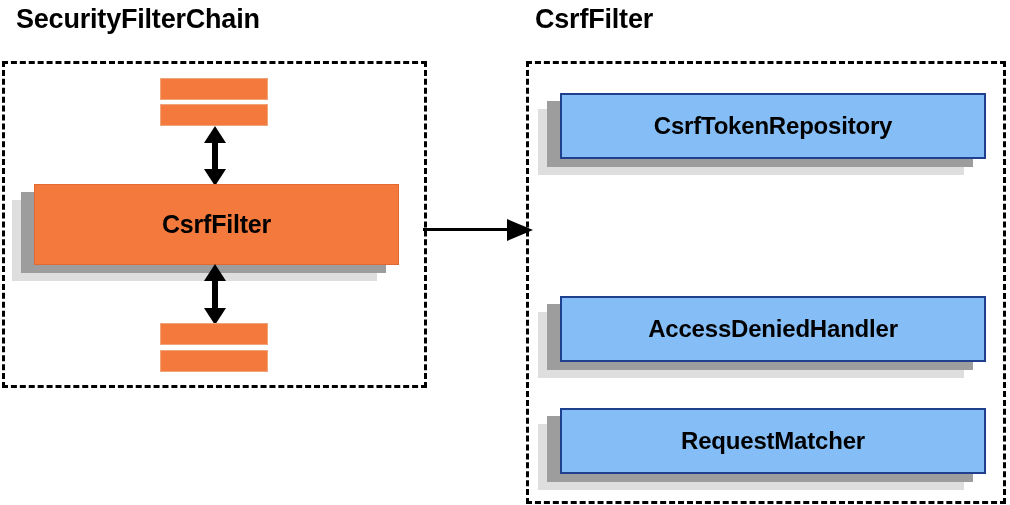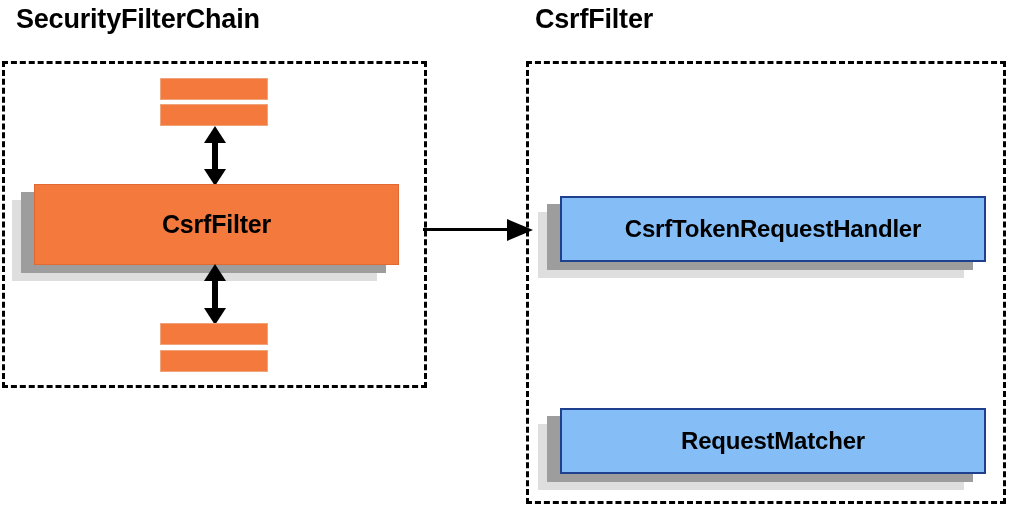--- a/index.html
+++ b/index.html
@@ -223,29 +223,36 @@
 
   <div id="connector-arrow">
     <div class="h-shaft"></div>
     <div class="h-head"></div>
   </div>
 
   <div class="panel-title" id="title-right">CsrfFilter</div>
 
   <div class="dashed-box" id="panel-right"></div>
 
-
-  <div class="stack blue blue-stack" id="blue-1">
-    <div class="shadow-back"></div>
-    <div class="shadow-mid"></div>
-    <div class="face">
-      <span class="face-label">CsrfTokenRequestHandler</span>
-    </div>
-  </div>
-
+  <div class="stack blue blue-stack" id="blue-0">
+    <div class="shadow-back"></div>
+    <div class="shadow-mid"></div>
+    <div class="face">
+      <span class="face-label">CsrfTokenRepository</span>
+    </div>
+  </div>
+
+
+  <div class="stack blue blue-stack" id="blue-2">
+    <div class="shadow-back"></div>
+    <div class="shadow-mid"></div>
+    <div class="face">
+      <span class="face-label">AccessDeniedHandler</span>
+    </div>
+  </div>
 
   <div class="stack blue blue-stack" id="blue-3">
     <div class="shadow-back"></div>
     <div class="shadow-mid"></div>
     <div class="face">
       <span class="face-label">RequestMatcher</span>
     </div>
   </div>
 
 </div>

